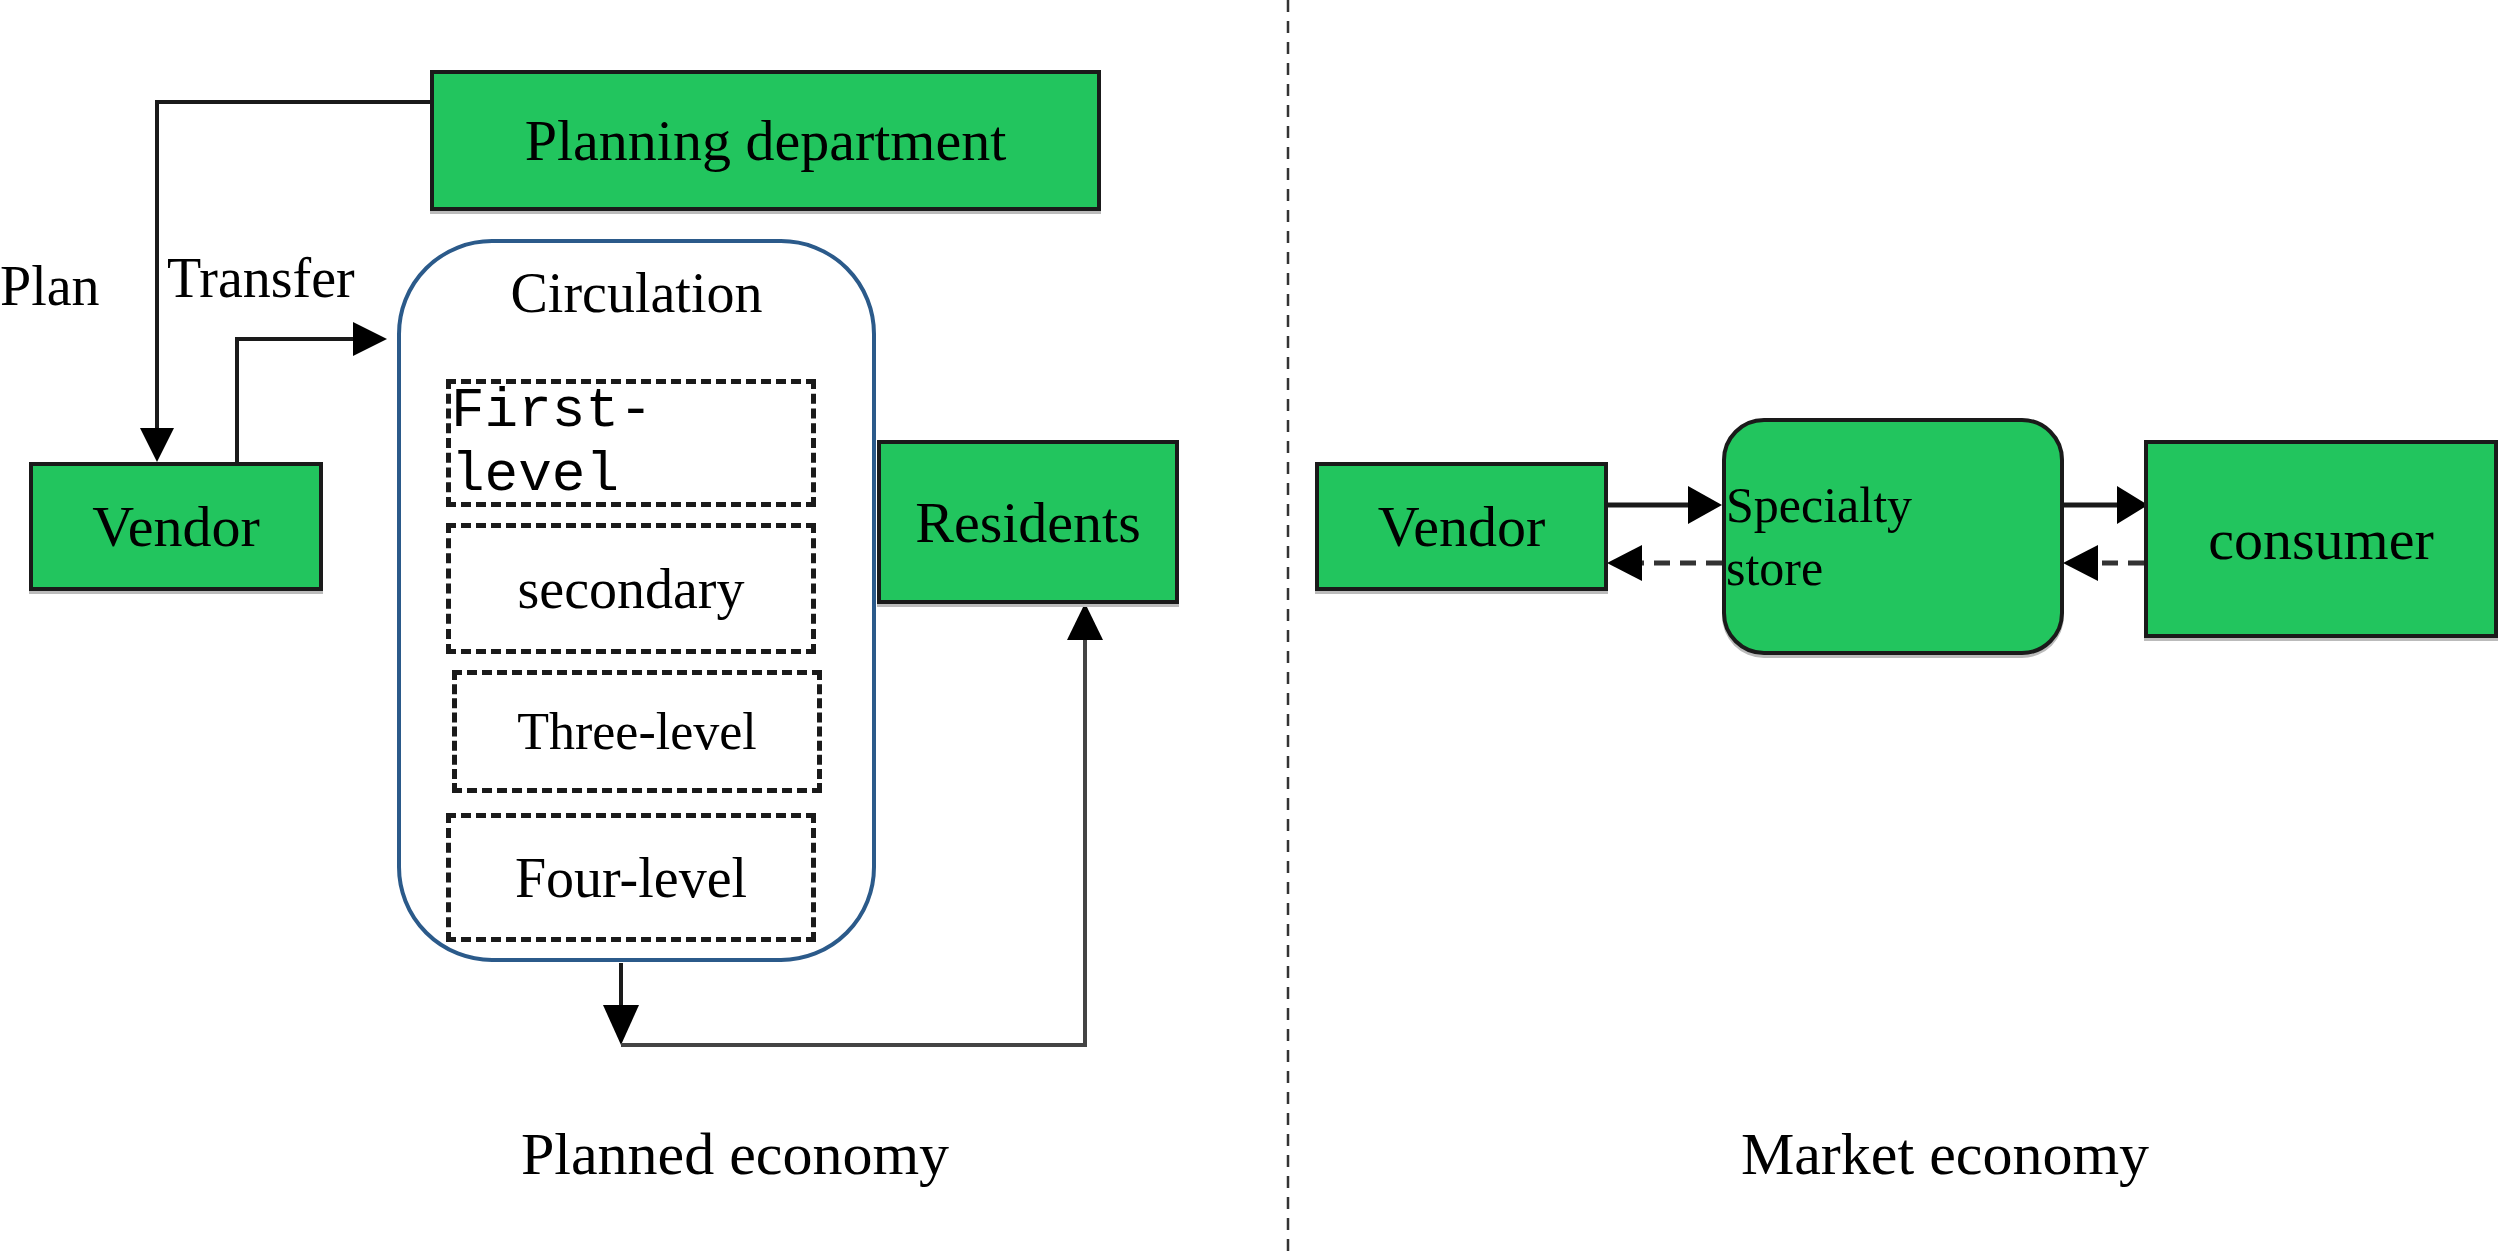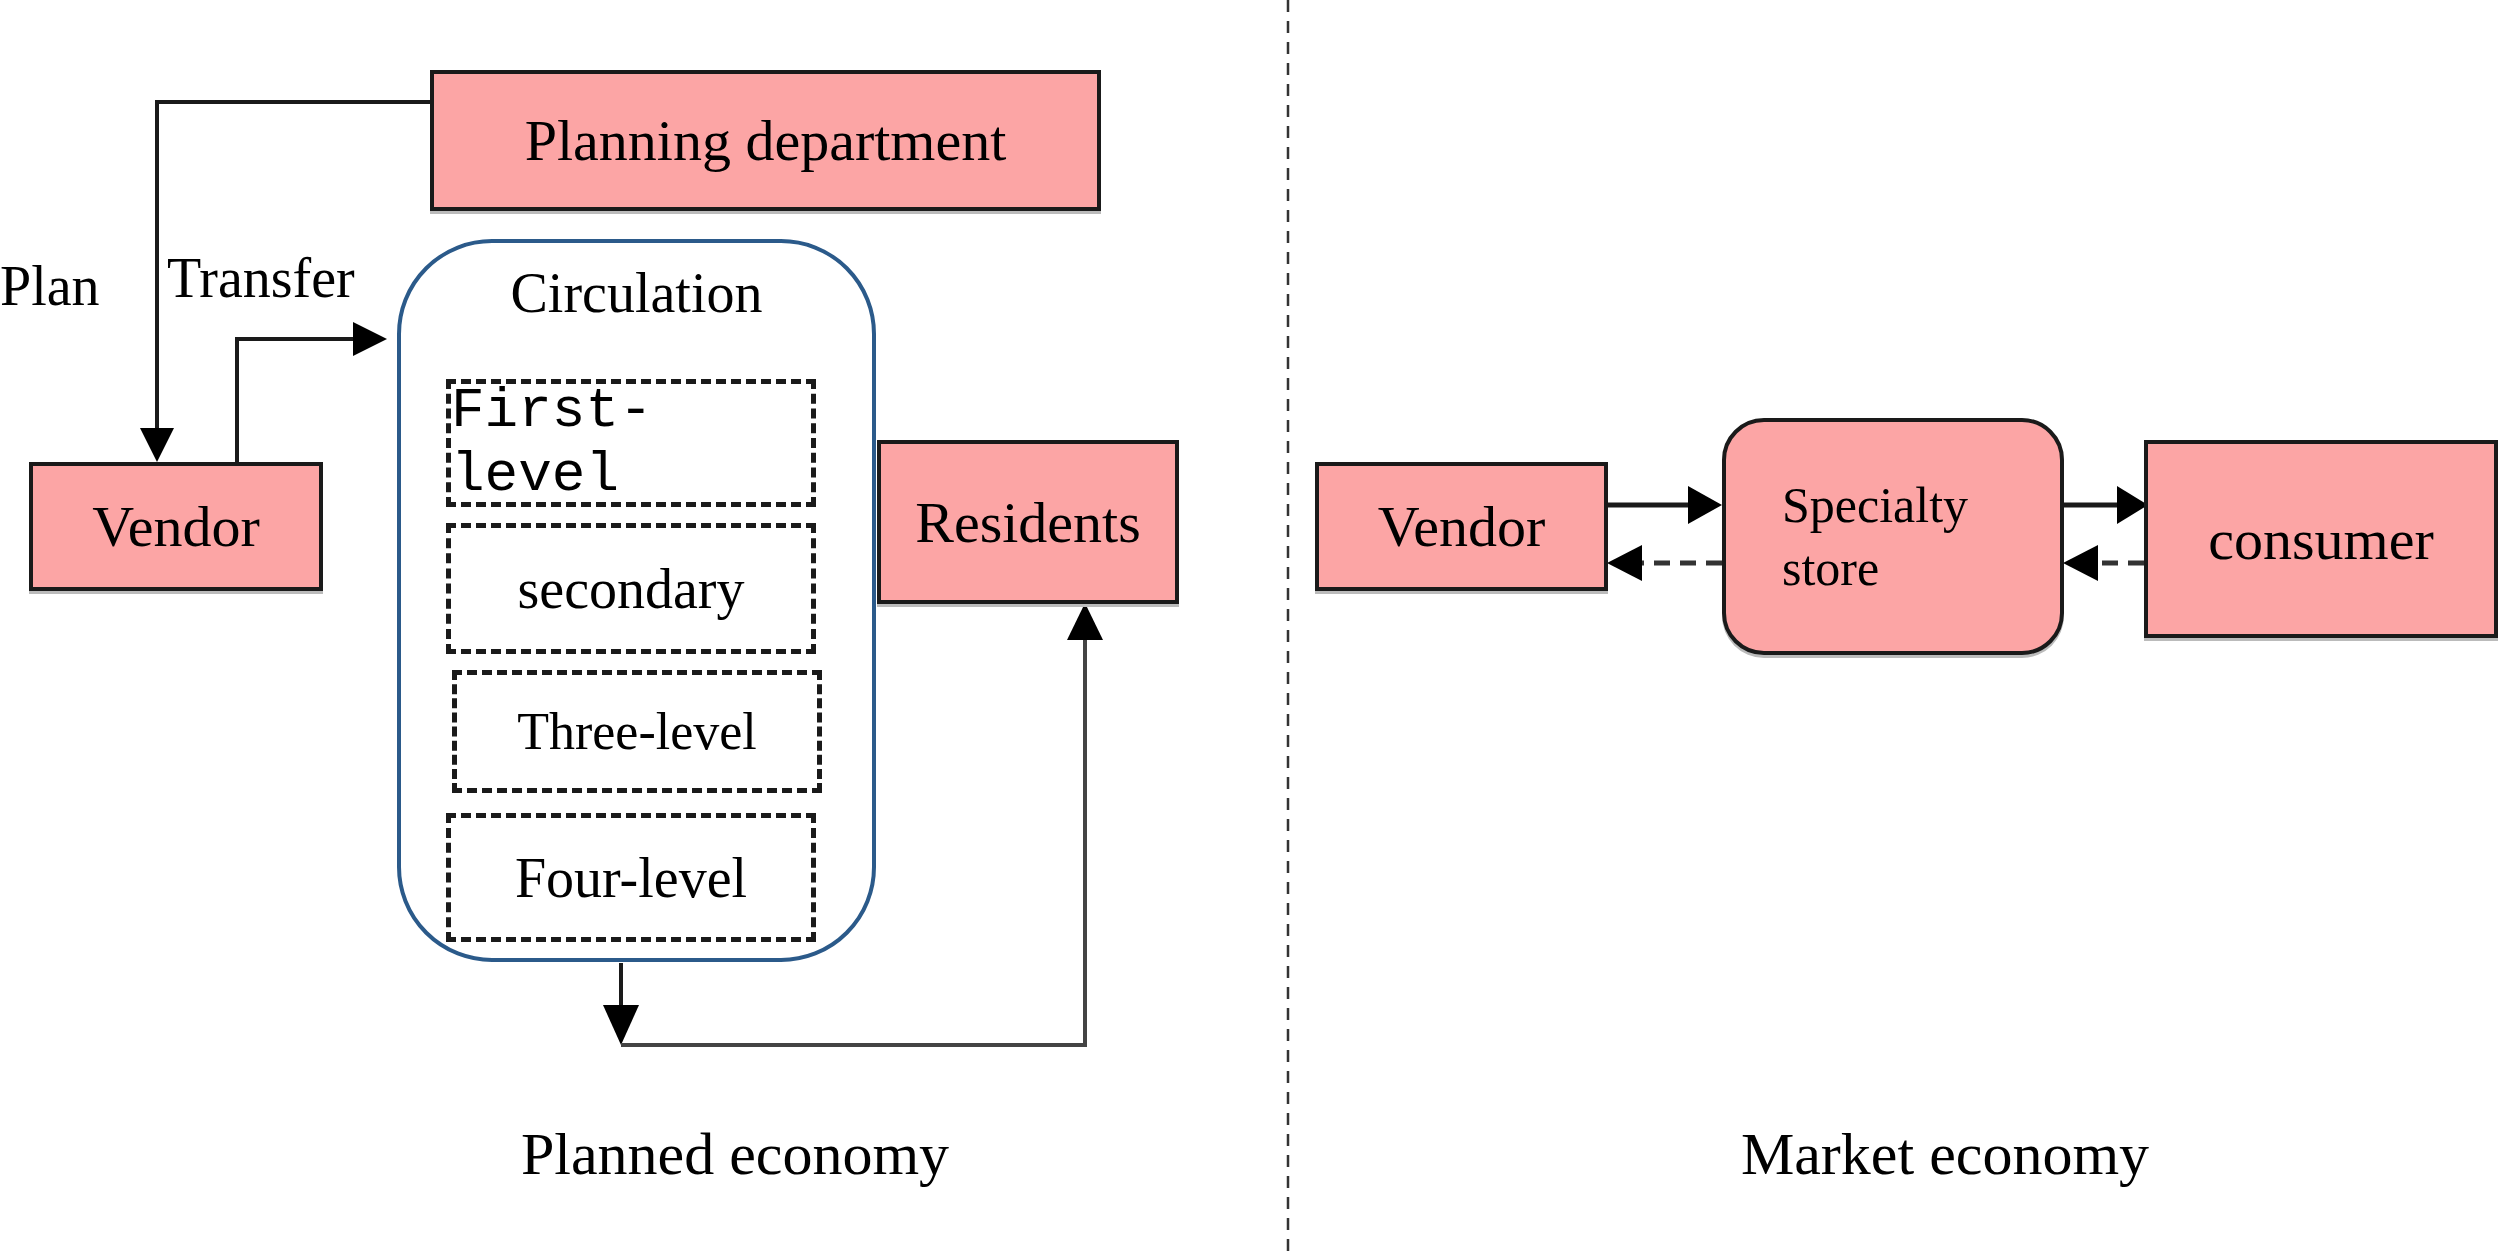--- a/index.html
+++ b/index.html
@@ -1,19 +1,19 @@
 <!DOCTYPE html>
 <html><head>
 <meta charset="utf-8">
 <style>
   html, body { margin:0; padding:0; background:#ffffff; }
   body { width:2500px; height:1255px; position:relative; overflow:hidden;
          font-family:"Liberation Serif", "DejaVu Serif", serif; color:#000; }
   .box { position:absolute; box-sizing:border-box; border:4px solid #1a1a1a;
-         display:flex; align-items:center; justify-content:center; background:#fca5a5;
+         display:flex; align-items:center; justify-content:center; background:#22c55e;
          box-shadow: 0 3px 0 #bbb; }
   .lbl { position:absolute; white-space:nowrap; line-height:1; }
   .dbox { position:absolute; box-sizing:border-box; border:5px dashed #1a1a1a;
           display:flex; align-items:center; justify-content:center; }
   svg.lines { position:absolute; left:0; top:0; }
 </style>
 </head>
 <body>
 
 <svg class="lines" width="2500" height="1255">
@@ -80,21 +80,21 @@
 <div class="box" style="left:877px;top:440px;width:302px;height:164px;">
   <span style="font-size:58px;">Residents</span>
 </div>
 
 <span class="lbl" style="left:500px;top:1124px;width:470px;text-align:center;font-size:60px;">Planned economy</span>
 
 <div class="box" style="left:1315px;top:462px;width:293px;height:129px;">
   <span style="font-size:58px;">Vendor</span>
 </div>
 
-<div class="box" style="left:1722px;top:418px;width:342px;height:237px;border-radius:42px;justify-content:flex-start;padding-left:56px;">
+<div class="box" style="left:1722px;top:418px;width:342px;height:237px;border-radius:42px;justify-content:flex-start;">
   <span style="font-size:50px;white-space:normal;width:200px;line-height:1.25;">Specialty store</span>
 </div>
 
 <div class="box" style="left:2144px;top:440px;width:354px;height:198px;">
   <span style="font-size:58px;">consumer</span>
 </div>
 
 <span class="lbl" style="left:1700px;top:1124px;width:490px;text-align:center;font-size:60px;">Market economy</span>
 
 </body></html>

